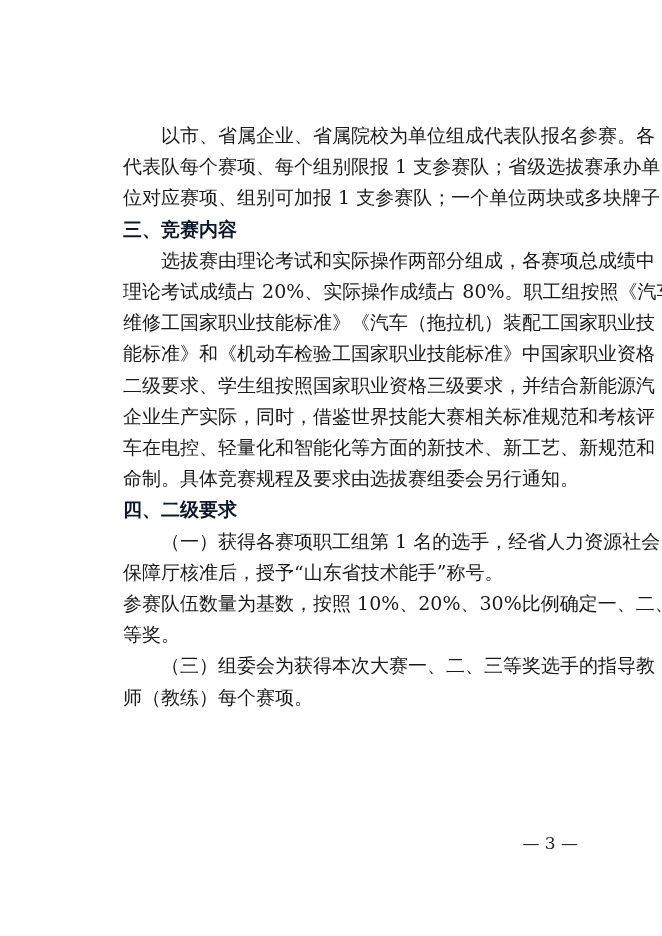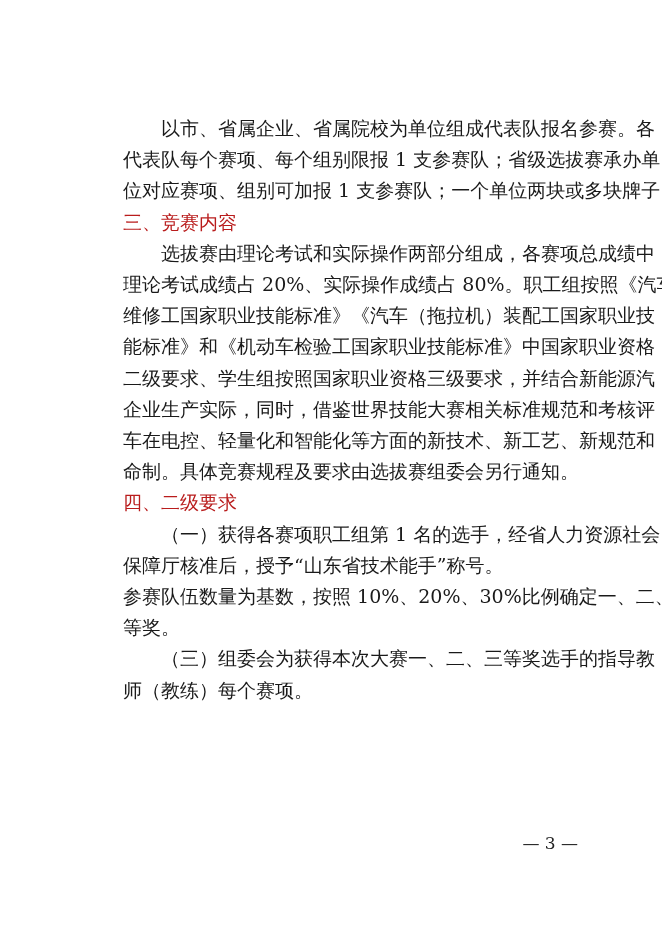--- a/index.html
+++ b/index.html
@@ -1,29 +1,29 @@
 <!DOCTYPE html>
 <html><head>
 <meta charset="utf-8">
 <style>
   html, body { margin: 0; padding: 0; background: #ffffff; }
   body { width: 662px; height: 936px; position: relative; overflow: hidden; }
   .page {
     position: absolute; left: 0; top: 0; width: 662px; height: 936px; background: #fff;
   }
   .content {
-    position: absolute; left: 85px; top: 113px; width: 490px;
+    position: absolute; left: 85px; top: 120px; width: 490px;
     font-family: "DejaVu Serif", "Liberation Serif", serif;
     font-size: 19px; line-height: 31.2px; color: #1a1a1a;
   }
   .para { margin: 0; text-indent: 2em; text-align: justify; text-align-last: left; }
   .heading {
     margin: 0; text-indent: 2em;
     font-family: "DejaVu Sans", "Liberation Sans", sans-serif;
-    font-weight: normal; font-size: 19px; color: #b91c1c;
+    font-weight: bold; font-size: 19px; color: #0f172a;
   }
   .line { display: block; white-space: nowrap; text-align: justify; text-align-last: justify; }
   .line.last { text-align-last: left; }
   .line.indent { padding-left: 2em; }
   .page-num {
     position: absolute; left: 520px; top: 833px; width: 58px;
     font-family: "DejaVu Serif", "Liberation Serif", serif;
     font-size: 17px; color: #222; text-align: right; white-space: nowrap;
   }
 </style>

